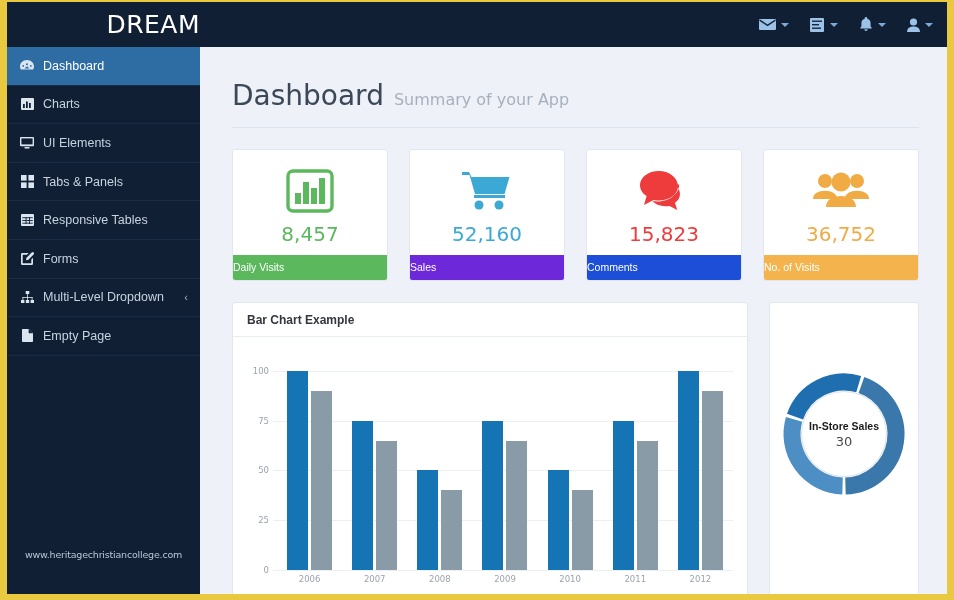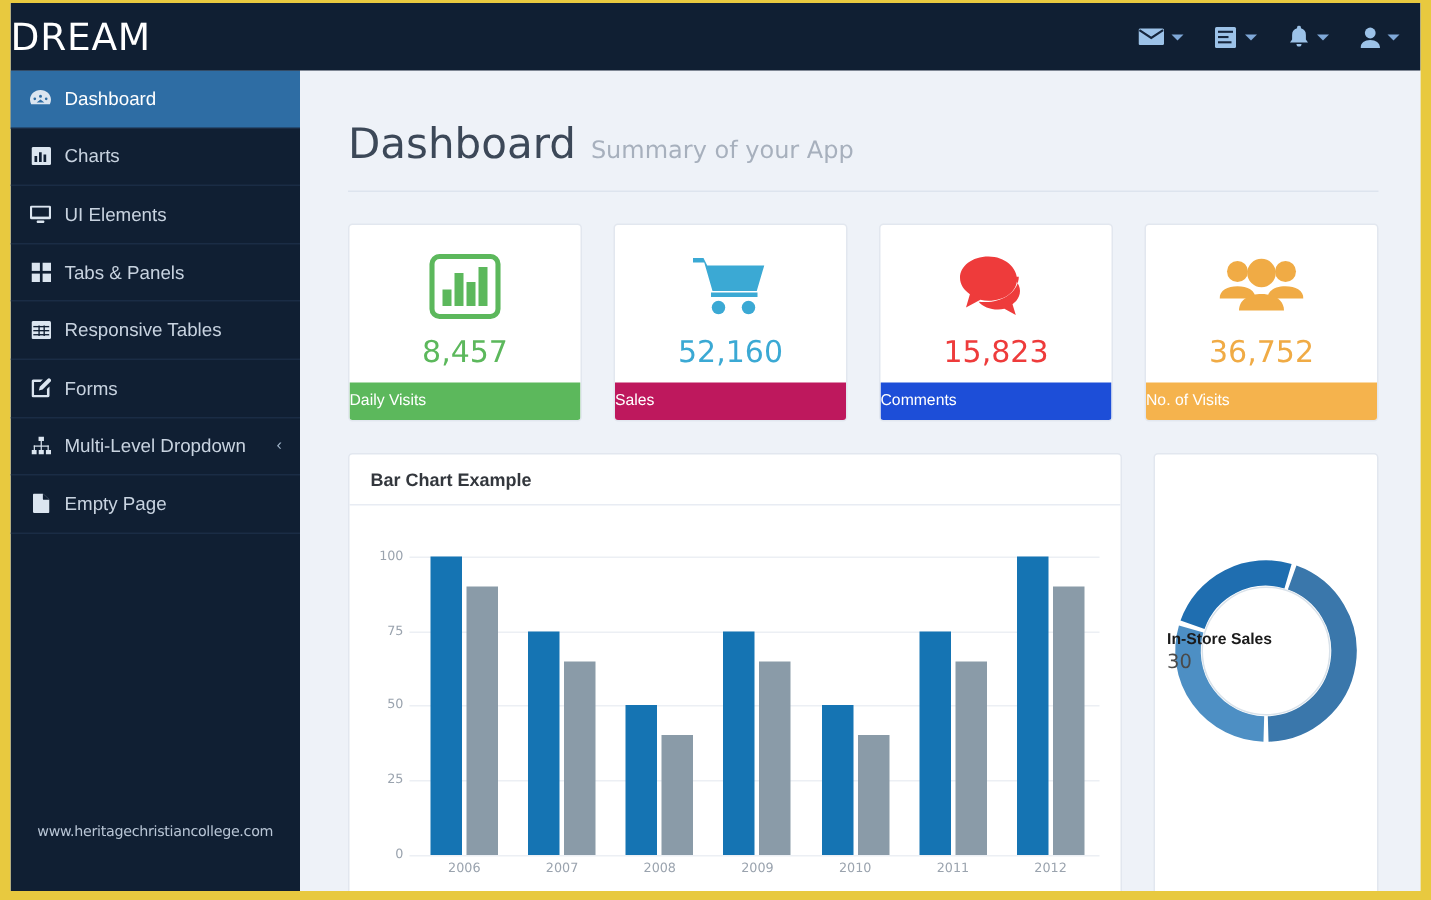--- a/index.html
+++ b/index.html
@@ -26,20 +26,21 @@
     width: 940px; height: 45px;
     background: #101f33;
     display: flex; align-items: center;
     z-index: 20;
   }
   #brand {
     width: 193px; 
     color: #ffffff; font-size: 25px; font-weight: 400;
     letter-spacing: .5px;
     font-family: "DejaVu Sans", sans-serif;
+    text-align: right;
   }
   #nav-right {
     margin-left: auto; display: flex; align-items: center;
     padding-right: 14px; gap: 21px;
   }
   .nav-drop {
     display: flex; align-items: center; gap: 5px;
     color: #8fb4e0; cursor: pointer;
   }
   .nav-drop svg { display: block; }
@@ -186,21 +187,21 @@
   }
 
   
   #donutwrap {
     height: 262px;
     display: flex; align-items: center; justify-content: center;
   }
   #donut { position: relative; width: 132px; height: 132px; }
   #donut-center {
     position: absolute; left: 0; top: 0; width: 132px; height: 132px;
-    display: flex; flex-direction: column; justify-content: center;
+    display: flex; flex-direction: column; align-items: center; justify-content: center;
     pointer-events: none;
   }
   #donut-label { font-size: 10.5px; font-weight: bold; color: #1b1b1b; }
   #donut-value { font-size: 13px; color: #4a4a4a; margin-top: 2px;
                  font-family: "DejaVu Sans", sans-serif; }
 </style>
 </head>
 <body>
 
 <div id="frame">
@@ -387,21 +388,21 @@
       <div class="card">
         <div class="card-ico">
           <svg width="52" height="44" viewBox="0 0 52 44" fill="#3ba9d4">
             <path d="M1 3h7l2.5 5h38l-5 17H14L8.5 6H1z"></path>
             <circle cx="18" cy="36" r="4.5"></circle>
             <circle cx="38" cy="36" r="4.5"></circle>
             <path d="M13 26h31v3H13z"></path>
           </svg>
         </div>
         <div class="card-num" style="color:#3ba9d4">52,160</div>
-        <div class="card-foot" style="background:#be185d">Sales</div>
+        <div class="card-foot" style="background:#6d28d9">Sales</div>
       </div>
 
       <div class="card">
         <div class="card-ico">
           <svg width="52" height="44" viewBox="0 0 52 44" fill="#ee3b3b">
             <path d="M21 2C10 2 2 8.4 2 16.2c0 4.4 2.6 8.3 6.6 10.9L6 36l9.6-5.1c1.7.4 3.5.6 5.4.6 11 0 19-6.4 19-14.2S32 2 21 2z"></path>
             <path d="M36 15.5c3.7 2.3 6 5.7 6 9.5 0 3.5-1.9 6.6-5 8.8l2.2 7.2-7.6-4.1c-1.3.3-2.7.4-4.2.4-5.6 0-10.4-2.1-13-5.2 1.5.2 3 .3 4.6.3 12.3 0 22.2-7.5 22.2-17 0 0 0 .1-.1.1z"></path>
           </svg>
         </div>
         <div class="card-num" style="color:#ee3b3b">15,823</div>

